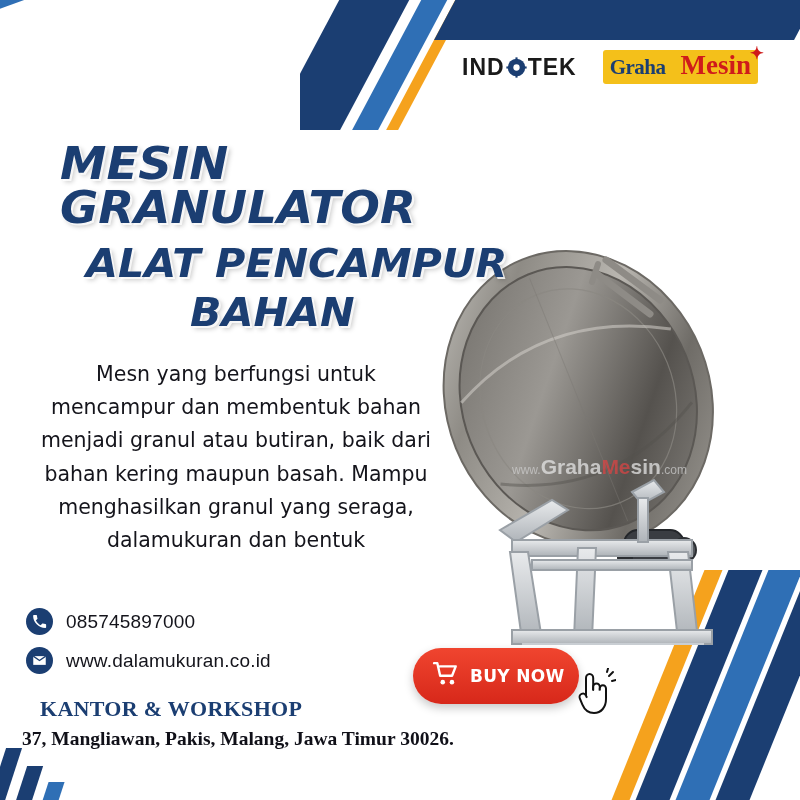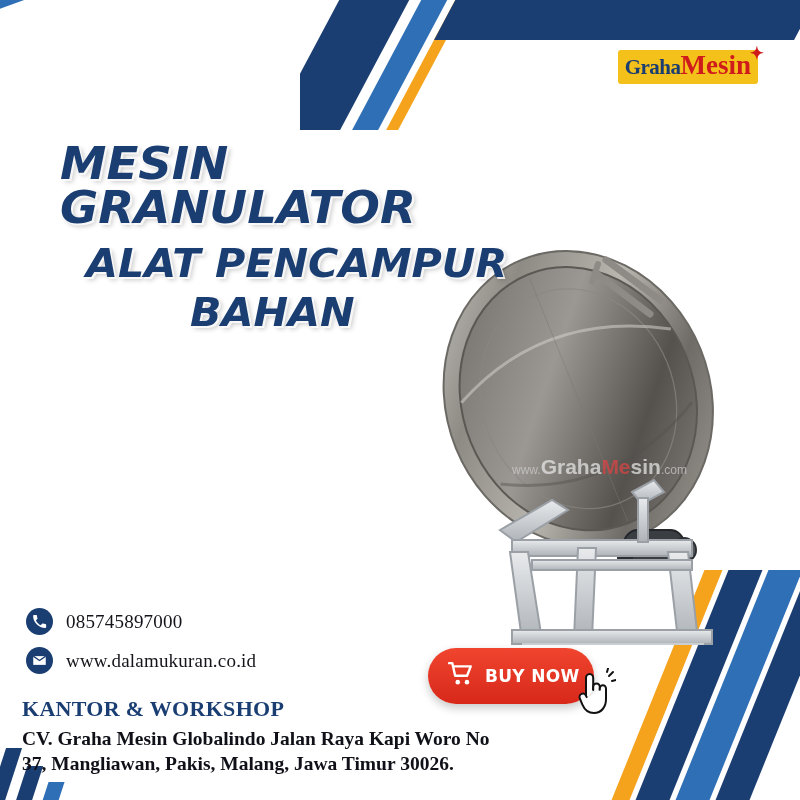--- a/index.html
+++ b/index.html
@@ -100,21 +100,21 @@
     display: flex; align-items: baseline;
   }
   .logo-graha .g1 {
     font-family: "Liberation Serif", serif;
     font-weight: bold; font-size: 21px; color: #1b3e72;
     letter-spacing: -0.5px;
   }
   .logo-graha .g2 {
     font-family: "Liberation Serif", serif;
     font-weight: bold; font-size: 27px; color: #cf1b1b;
-    margin-left: 0; line-height: 0.9;
+    margin-left: 15px; line-height: 0.9;
   }
   .logo-graha .spark {
     position: absolute; right: -6px; top: -7px;
     color: #cf1b1b; font-size: 17px; font-weight: bold;
   }
 
   
   .headline {
     position: absolute; left: 60px; top: 142px;
     width: 470px; z-index: 5;
@@ -156,36 +156,37 @@
     margin-bottom: 12px;
   }
   .contact-badge {
     width: 27px; height: 27px; border-radius: 50%;
     background: #1b3e72;
     display: flex; align-items: center; justify-content: center;
     flex: 0 0 auto;
   }
   .contact-badge svg { display: block; }
   .contact-text {
-    font-family: Liberation Serif, serif;
+    font-family: Liberation Sans, sans-serif;
     font-size: 19px;
     color: #14141b;
     letter-spacing: 0.2px;
   }
 
   
   .addr {
     position: absolute; left: 22px; top: 696px;
     width: 540px; z-index: 6;
   }
   .addr .title {
     font-family: "Liberation Serif", serif;
     font-weight: bold; font-size: 22px;
     color: #1b3e72; letter-spacing: 0.3px;
     margin-bottom: 4px;
+    margin-left: 18px;
   }
   .addr .line {
     font-family: "Liberation Serif", serif;
     font-weight: bold; font-size: 19.5px;
     color: #101018; line-height: 1.3;
   }
 
   
   .photo {
     position: absolute; right: 18px; top: 230px;
@@ -205,21 +206,21 @@
   }
   .watermark .w-www, .watermark .w-com {
     font-size: 12px; color: #cfcfcf; font-weight: normal;
   }
   .watermark .w-graha { color: #e9e9e9; }
   .watermark .w-me { color: #d44; }
   .watermark .w-sin { color: #e9e9e9; }
 
   
   .buy {
-    position: absolute; left: 428px; top: 648px;
+    position: absolute; left: 413px; top: 648px;
     width: 166px; height: 56px;
     background: linear-gradient(180deg,#f0452f 0%, #d7281a 100%);
     border-radius: 28px;
     display: flex; align-items: center; gap: 9px;
     padding-left: 18px;
     box-shadow: 0 4px 10px rgba(0,0,0,0.22);
     z-index: 8;
     cursor: pointer;
   }
   .buy .cart { flex: 0 0 auto; }
@@ -258,34 +259,55 @@
   </div>
 
   <div class="corner-br">
     <div class="d d4"></div>
     <div class="d d3"></div>
     <div class="d d2"></div>
     <div class="d d1"></div>
   </div>
 
   <div class="logos">
+    <div class="logo-indotek">
+      <span>IND</span>
+      <span class="gear-icon">
+        <svg width="21" height="21" viewBox="0 0 24 24">
+          <g fill="#1b3e72">
+            <circle cx="12" cy="12" r="10"></circle>
+          </g>
+          <g fill="#ffffff">
+            <circle cx="12" cy="12" r="3.6"></circle>
+          </g>
+          <g fill="#1b3e72">
+            <rect x="10.8" y="0.4" width="2.4" height="3.4"></rect>
+            <rect x="10.8" y="20.2" width="2.4" height="3.4"></rect>
+            <rect x="0.4" y="10.8" width="3.4" height="2.4"></rect>
+            <rect x="20.2" y="10.8" width="3.4" height="2.4"></rect>
+          </g>
+        </svg>
+      </span>
+      <span>TEK</span>
+    </div>
 
     <div class="logo-graha">
       <span class="g1">Graha</span>
       <span class="g2">Mesin</span>
       <span class="spark">✦</span>
     </div>
   </div>
 
   <div class="headline">
     <div class="l1">MESIN GRANULATOR</div>
     <div class="l2">ALAT PENCAMPUR</div>
     <div class="l3">BAHAN</div>
   </div>
 
+  <div class="desc">Mesn yang berfungsi untuk mencampur dan membentuk bahan menjadi granul atau butiran, baik dari bahan kering maupun basah. Mampu menghasilkan granul yang seraga, dalamukuran dan  bentuk</div>
 
   <div class="photo">
     <svg width="390" height="430" viewBox="0 0 390 430">
       <defs>
         <linearGradient id="panG" x1="0" y1="0" x2="1" y2="1">
           <stop offset="0%" stop-color="#cfcdc8"></stop>
           <stop offset="25%" stop-color="#8e8b85"></stop>
           <stop offset="50%" stop-color="#b9b6b0"></stop>
           <stop offset="72%" stop-color="#6f6c67"></stop>
           <stop offset="100%" stop-color="#a6a39d"></stop>
@@ -358,21 +380,20 @@
           <path d="M2 5h20v14H2z" fill="#ffffff"></path>
           <path d="M2 5l10 7 10-7" fill="none" stroke="#1b3e72" stroke-width="2"></path>
         </svg>
       </span>
       <span class="contact-text">www.dalamukuran.co.id</span>
     </div>
   </div>
 
   <div class="addr">
     <div class="title">KANTOR &amp; WORKSHOP</div>
-    <div class="line">CV. Graha Mesin Globalindo Jalan Raya Kapi Woro No</div>
     <div class="line">37, Mangliawan, Pakis, Malang, Jawa Timur 30026.</div>
   </div>
 
   <div class="buy">
     <span class="cart">
       <svg width="30" height="26" viewBox="0 0 24 24" fill="#ffffff">
         <path d="M1 2h3l2.6 11.6h11L21 5H6.2" fill="none" stroke="#ffffff" stroke-width="2.2" stroke-linecap="round" stroke-linejoin="round"></path>
         <circle cx="9" cy="19.5" r="2.1"></circle>
         <circle cx="17.5" cy="19.5" r="2.1"></circle>
       </svg>

